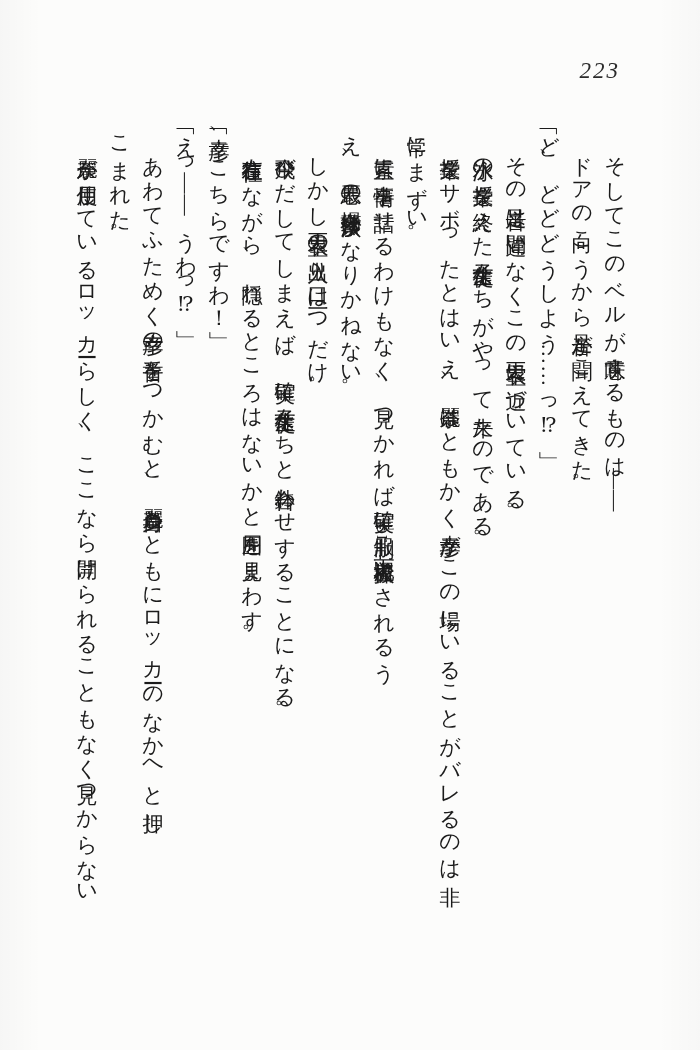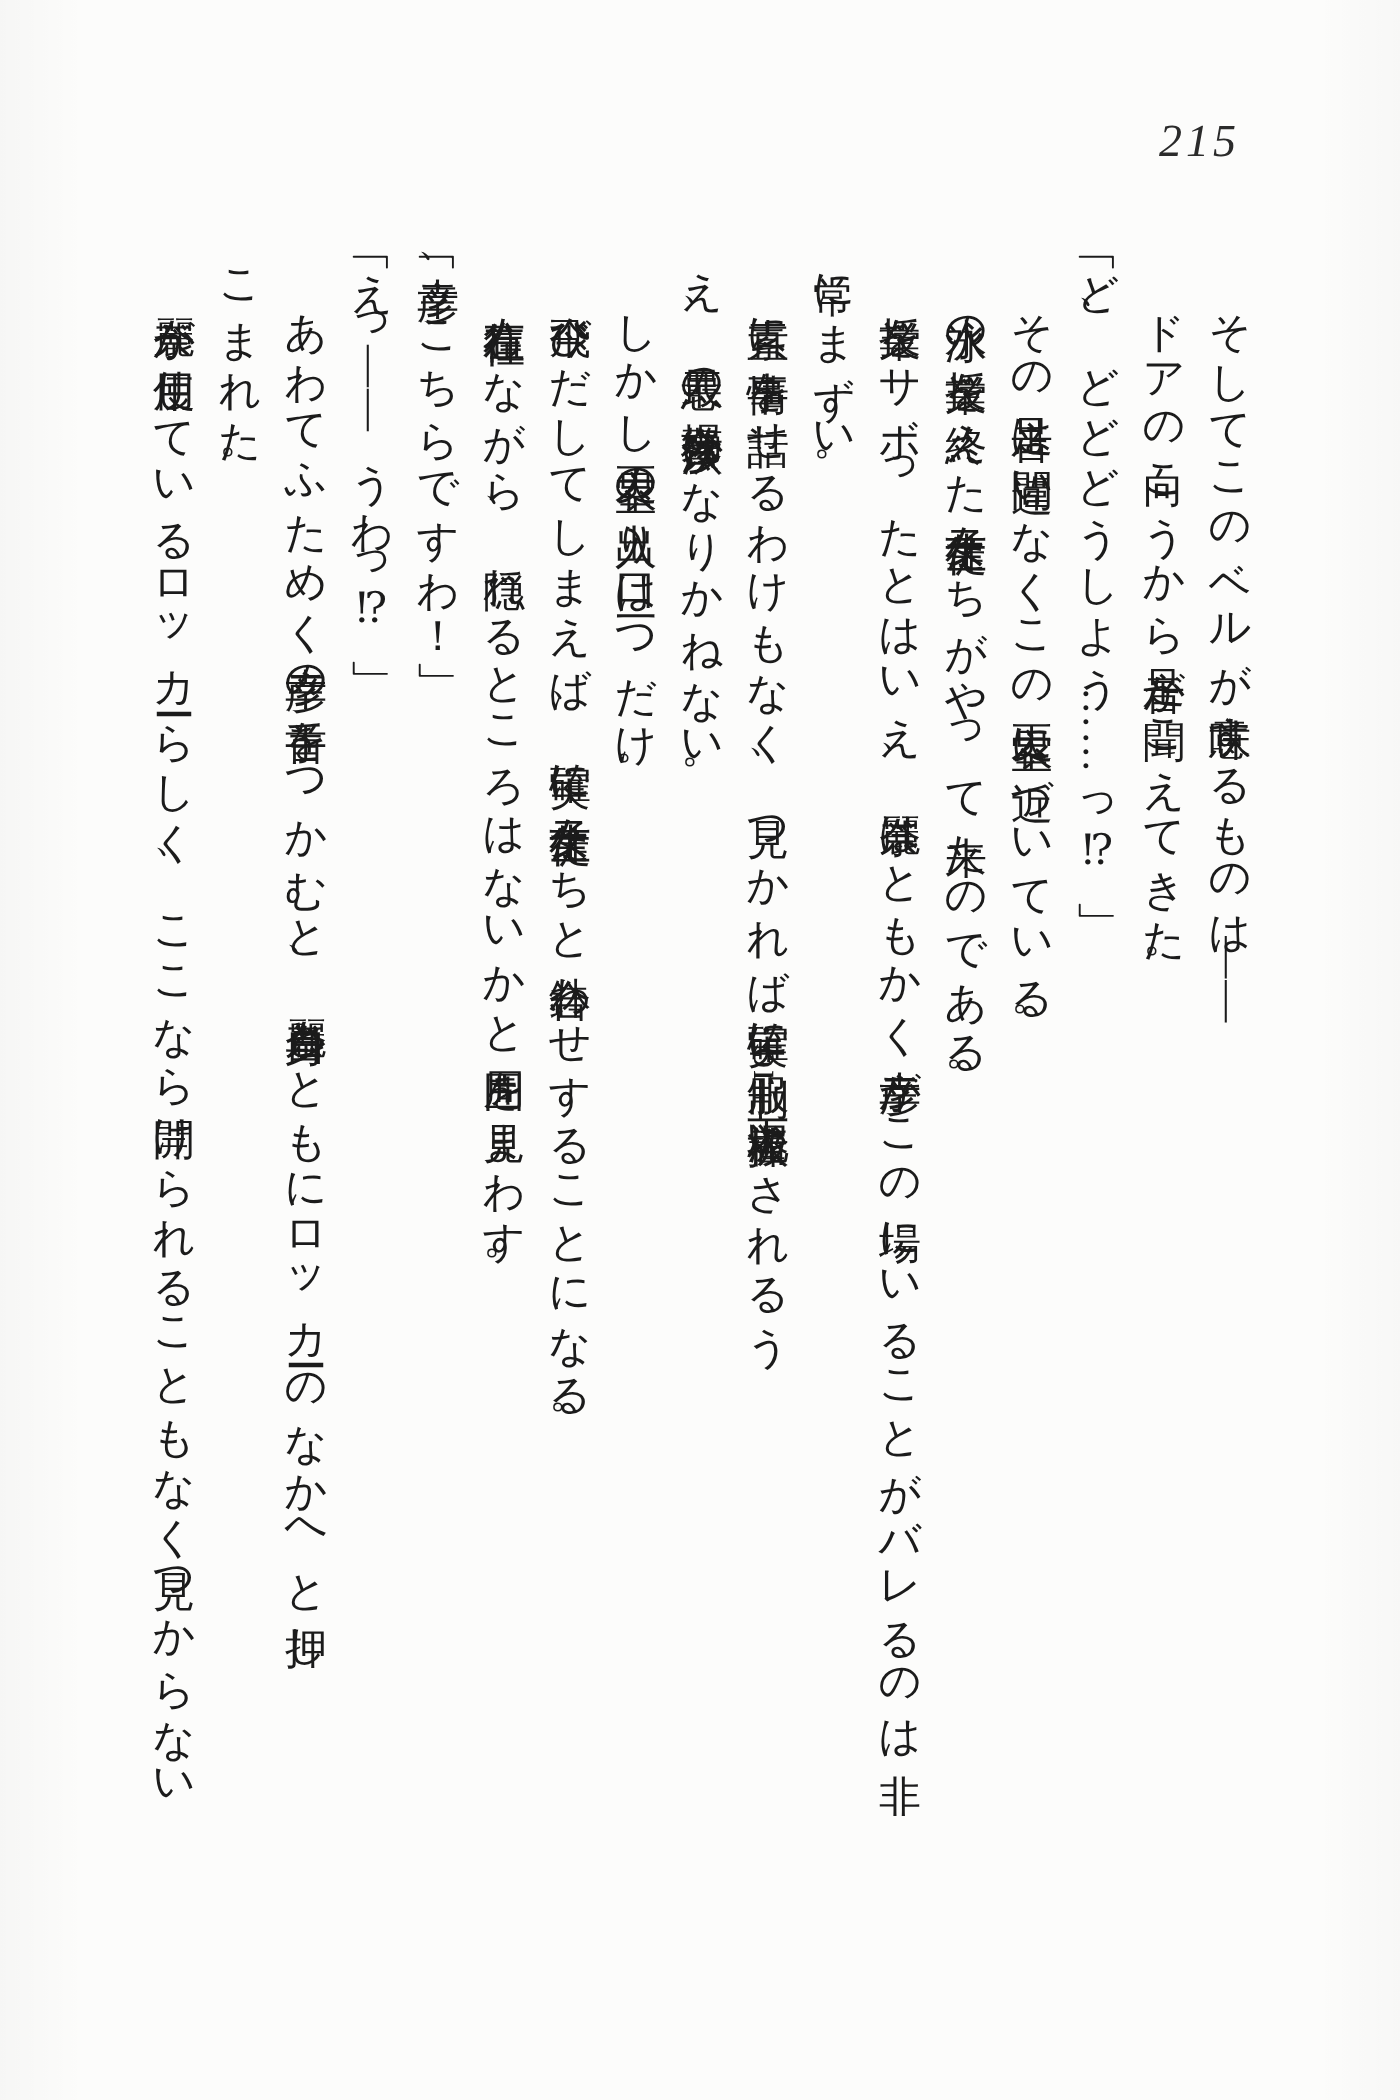--- a/index.html
+++ b/index.html
@@ -47,21 +47,21 @@
   }
   .para.indent {
     text-indent: 1em;
   }
 </style>
 </head>
 <body>
 
 <div class="page">
 
-  <div class="page-number">215</div>
+  <div class="page-number">223</div>
 
   <div class="text-block">
     <p class="para indent">そしてこのベルが意味するものは――</p>
     <p class="para indent">ドアの向こうから足音が聞こえてきた。</p>
     <p class="para">「ど、どどどうしよう……っ⁉」</p>
     <p class="para indent">その足音は間違いなくこの更衣室に近づいている。</p>
     <p class="para indent">水泳の授業を終えた女子生徒たちがやって来たのである。</p>
     <p class="para indent">授業をサボったとはいえ、麗奈はともかく幸彦がこの場にいることがバレるのは非
 常にまずい。</p>
     <p class="para indent">素直に事情を話せるわけもなく、見つかれば確実に制服or下着泥棒扱いされるう

